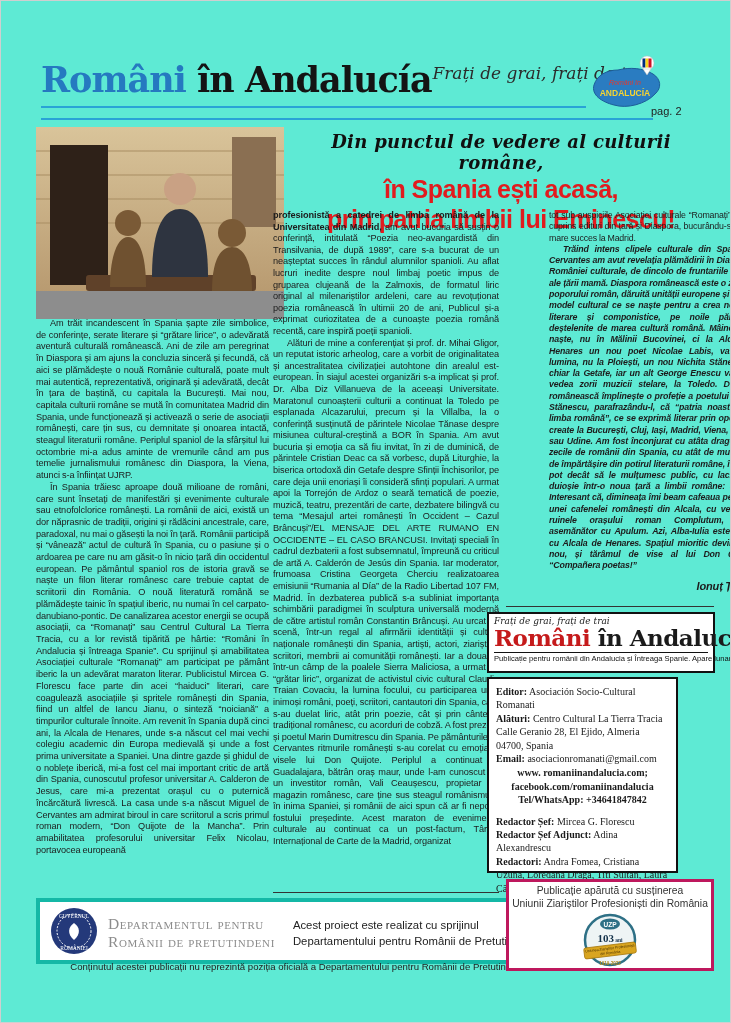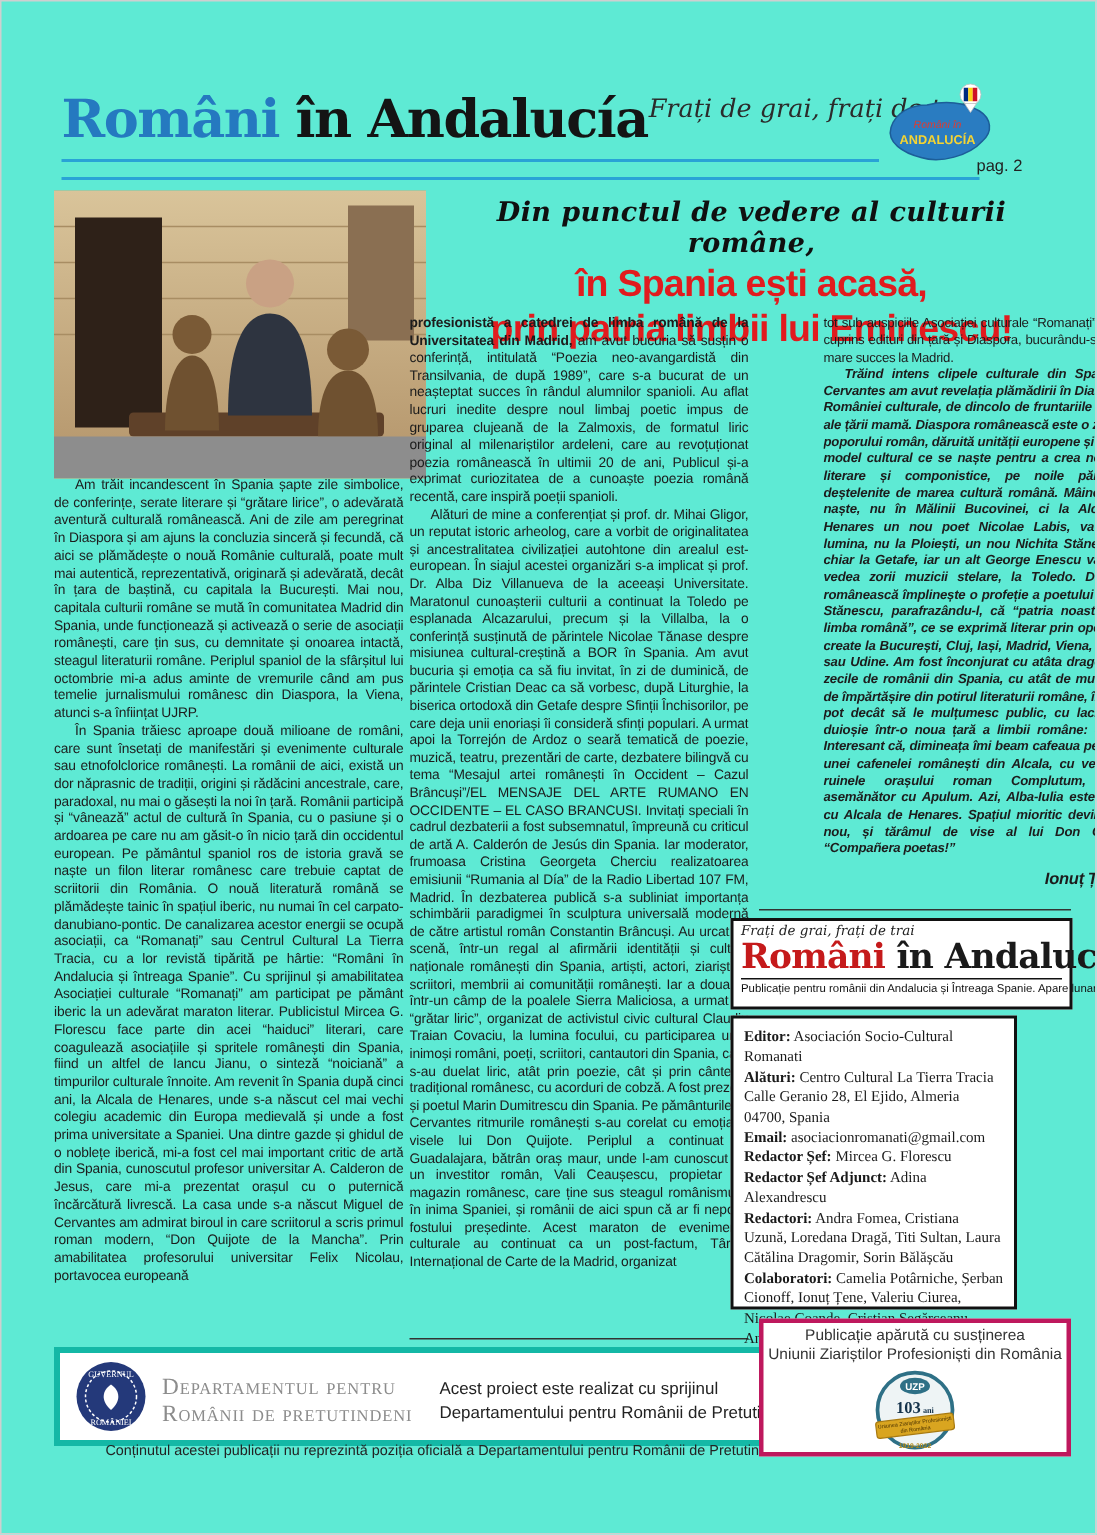--- a/index.html
+++ b/index.html
@@ -140,20 +140,25 @@
     <div class="sb-tagline">Frați de grai, frați de trai</div>
     <div class="sb-brand"><span class="accent">Români</span><span> în Andalucía</span></div>
     <div class="sb-caption">Publicație pentru românii din Andalucia și Întreaga Spanie. Apare lunar.</div>
   </div>
 
   <div class="info-box">
     <div class="info-line"><span class="lbl">Editor:</span> <span>Asociación Socio-Cultural Romanati</span></div>
     <div class="info-line"><span class="lbl">Alături:</span> <span>Centro Cultural La Tierra Tracia</span></div>
     <div class="info-line"><span>Calle Geranio 28, El Ejido, Almeria 04700, Spania</span></div>
     <div class="info-line"><span class="lbl">Email:</span> <span>asociacionromanati@gmail.com</span></div>
+    <div class="links-block">
+      <div>www. romaniinandalucia.com;</div>
+      <div>facebook.com/romaniinandalucia</div>
+      <div>Tel/WhatsApp: +34641847842</div>
+    </div>
     <div class="info-line"><span class="lbl">Redactor Șef:</span> <span>Mircea G. Florescu</span></div>
     <div class="info-line"><span class="lbl">Redactor Șef Adjunct:</span> <span>Adina Alexandrescu</span></div>
     <div class="info-line"><span class="lbl">Redactori:</span> <span>Andra Fomea, Cristiana Uzună, Loredana Dragă, Titi Sultan, Laura Cătălina Dragomir, Sorin Bălășcău</span></div>
     <div class="info-line"><span class="lbl">Colaboratori:</span> <span>Camelia Potârniche, Șerban Cionoff, Ionuț Țene, Valeriu Ciurea, Nicolae Coande, Cristian Segărceanu, Andreea Constantinescu, Elena Hîncu</span></div>
     <div class="info-line"><span class="lbl">Machetare grafica:</span> <span>Dorina Florescu</span></div>
   </div>
 
   <div class="dept-box">
     <div class="dept-row">
       <span>

